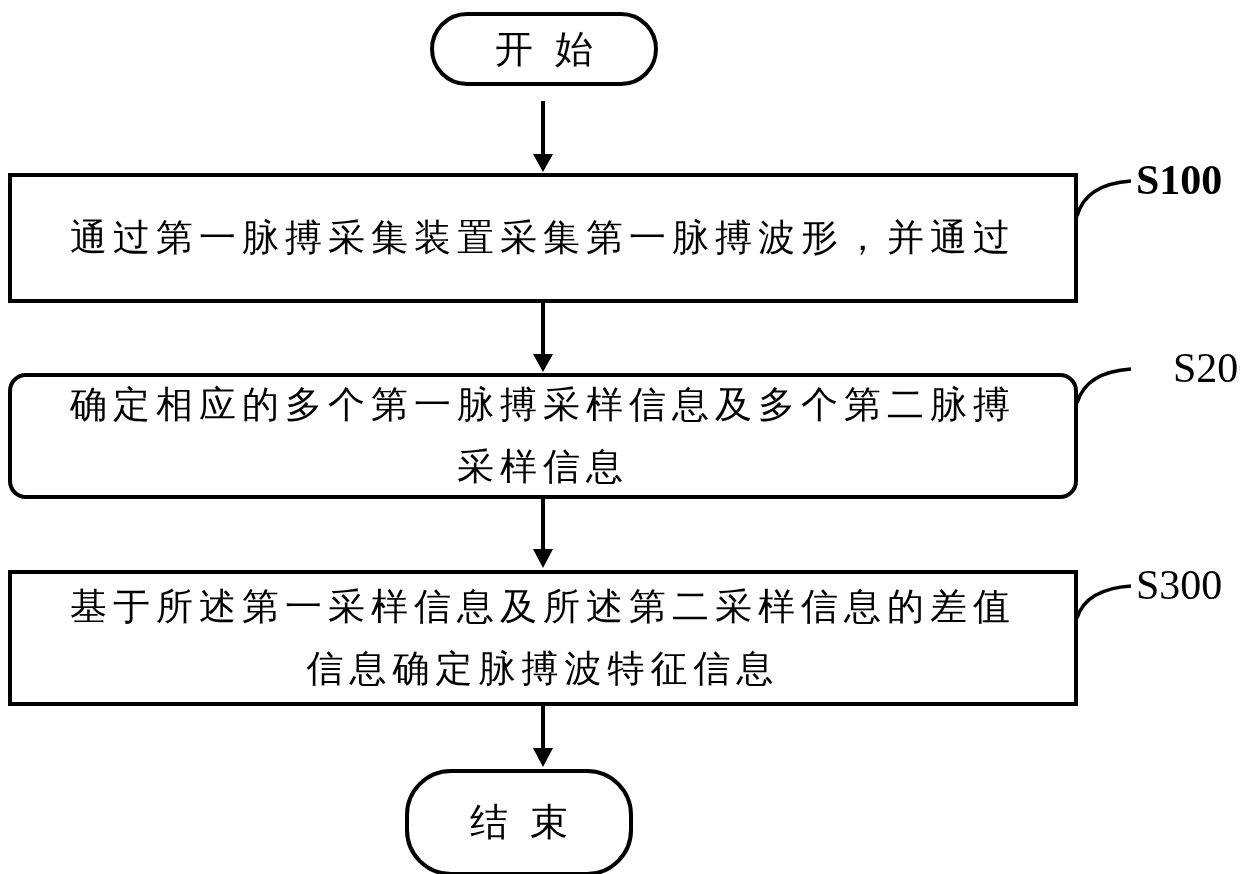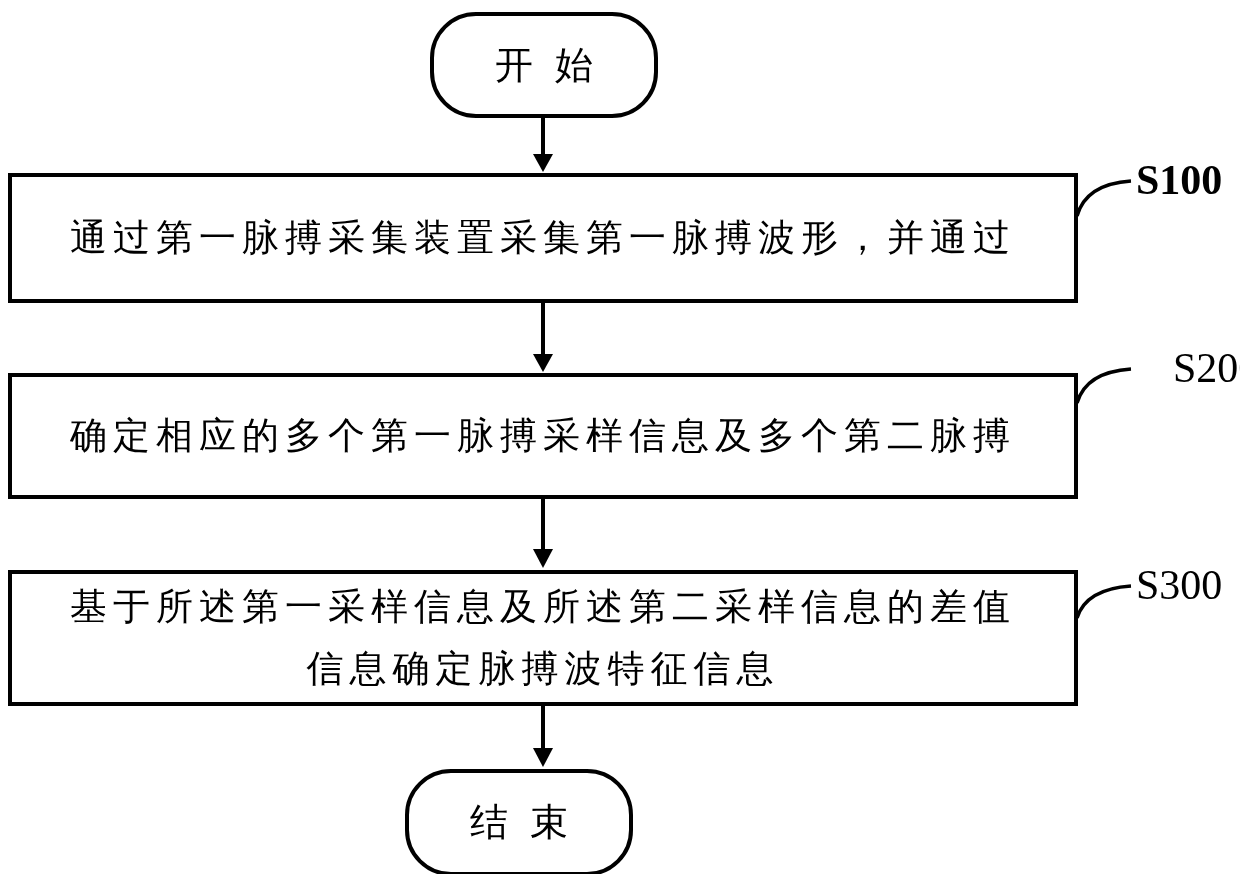--- a/index.html
+++ b/index.html
@@ -27,40 +27,40 @@
   .terminal {
     position: absolute;
     box-sizing: border-box;
     border: 4px solid #000000;
     border-radius: 46px;
     background: #ffffff;
     display: flex;
     align-items: center;
     justify-content: center;
   }
-  .terminal-start { left: 430px; top: 12px;  width: 228px; height: 106px; }
+  .terminal-start { left: 430px; top: 12px;  width: 228px; height: 74px; }
   .terminal-end   { left: 405px; top: 769px; width: 228px; height: 107px; }
   .terminal .t-label {
     font-size: 38px;
     letter-spacing: 22px;
     padding-left: 22px;
     white-space: nowrap;
   }
   .step-box {
     position: absolute;
     box-sizing: border-box;
     border: 4px solid #000000;
     background: #ffffff;
     display: flex;
     flex-direction: column;
     align-items: center;
     justify-content: center;
   }
   .step-box-1 { left: 8px; top: 173px; width: 1070px; height: 130px; }
-  .step-box-2 { left: 8px; top: 373px; width: 1070px; height: 126px; }
+  .step-box-2 { left: 8px; top: 373px; width: 1070px; height: 126px; border-radius: 18px; }
   .step-box-3 { left: 8px; top: 570px; width: 1070px; height: 136px; }
   .step-line {
     font-size: 37px;
     line-height: 62px;
     letter-spacing: 6px;
     text-align: center;
     white-space: nowrap;
   }
   .step-label {
     position: absolute;
@@ -110,20 +110,21 @@
     <span class="t-label">开始</span>
   </div>
 
   <div class="step-box step-box-1">
     <div class="step-line">通过第一脉搏采集装置采集第一脉搏波形，并通过</div>
   </div>
   <div class="step-label step-label-1">S100</div>
 
   <div class="step-box step-box-2">
     <div class="step-line">确定相应的多个第一脉搏采样信息及多个第二脉搏</div>
+    <div class="step-line">采样信息</div>
   </div>
   <div class="step-label step-label-2">S200</div>
 
   <div class="step-box step-box-3">
     <div class="step-line">基于所述第一采样信息及所述第二采样信息的差值</div>
     <div class="step-line">信息确定脉搏波特征信息</div>
   </div>
   <div class="step-label step-label-3">S300</div>
 
   <div class="terminal terminal-end">

